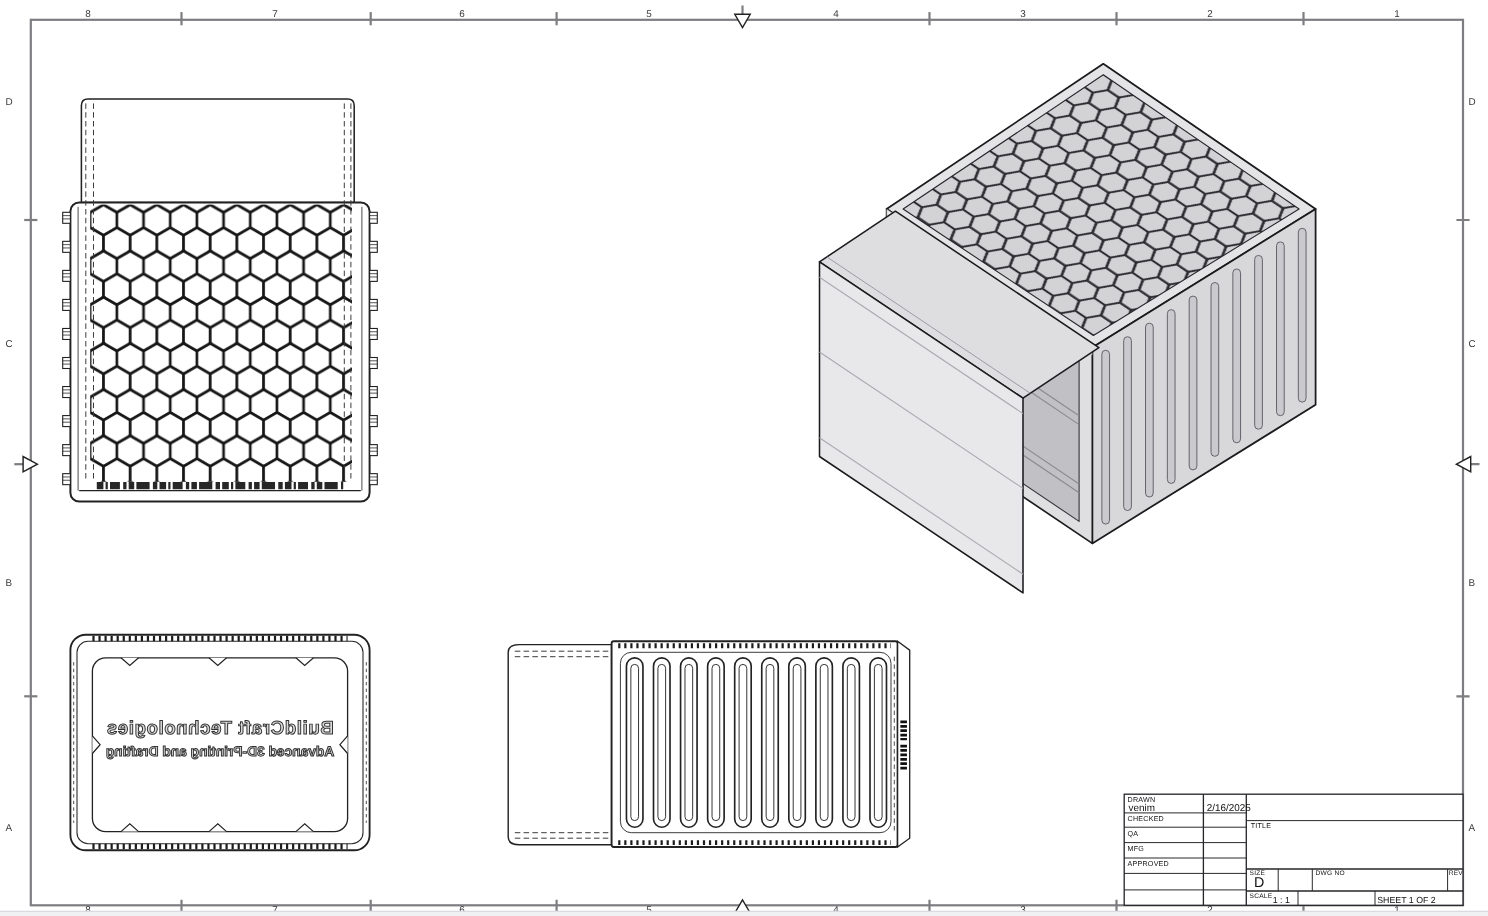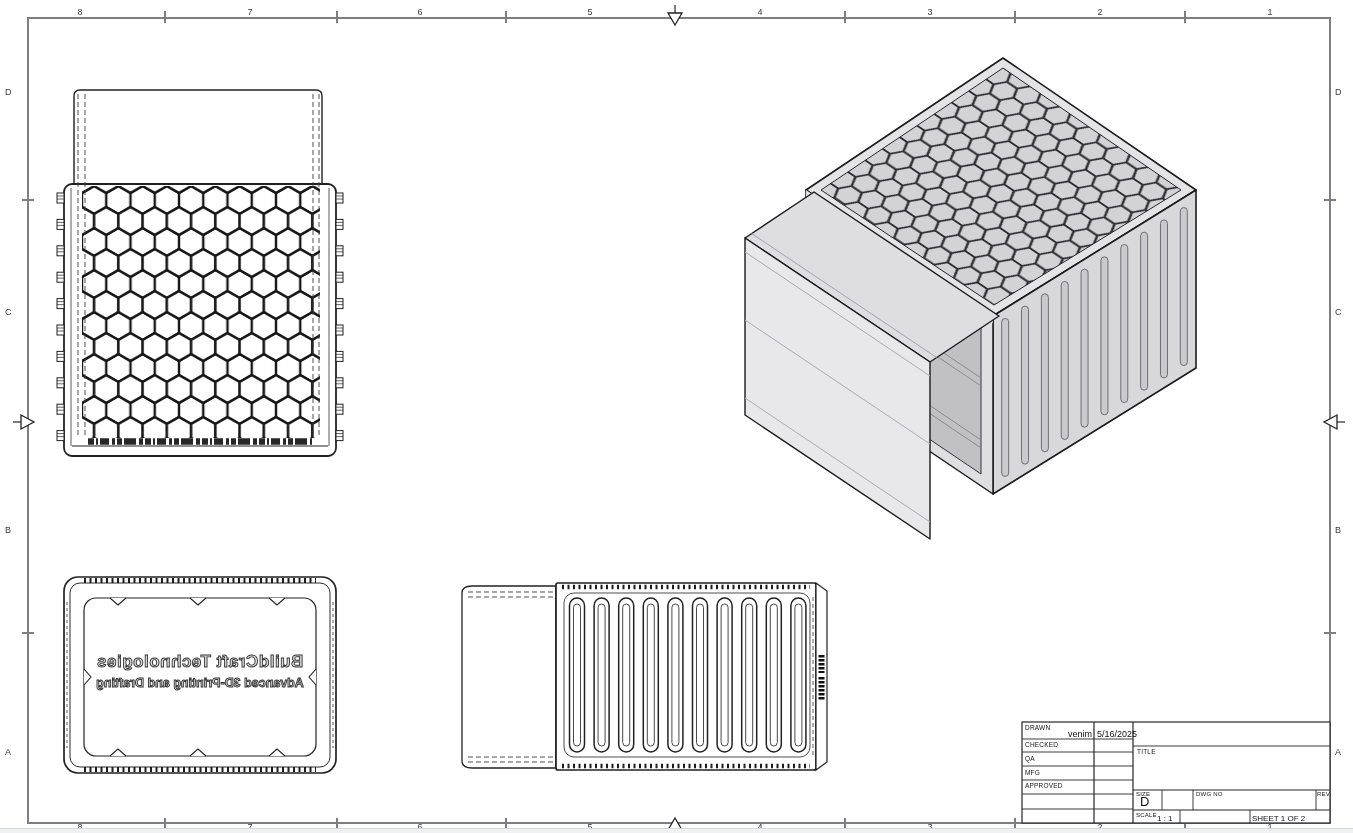--- a/index.html
+++ b/index.html
@@ -310,22 +310,22 @@
         <div class="zone-label zone-v" style="left: 5px; top: 312px;">C</div>
         <div class="zone-label zone-v" style="left: 5px; top: 530px;">B</div>
         <div class="zone-label zone-v" style="left: 5px; top: 752px;">A</div>
         <div class="zone-label zone-v" style="left: 1335px; top: 92px;">D</div>
         <div class="zone-label zone-v" style="left: 1335px; top: 312px;">C</div>
         <div class="zone-label zone-v" style="left: 1335px; top: 530px;">B</div>
         <div class="zone-label zone-v" style="left: 1335px; top: 752px;">A</div>
       </div>
 
   <div class="tb-label" style="left:1025px;top:723.5px">DRAWN</div>
-  <div class="tb-value" style="left:1068px;top:729px">venim</div>
-  <div class="tb-value" style="left:1097px;top:729px">5/16/2025</div>
+  <div class="tb-value" style="left:1026px;top:729px">venim</div>
+  <div class="tb-value" style="left:1097px;top:729px">2/16/2025</div>
   <div class="tb-label" style="left:1025px;top:740.5px">CHECKED</div>
   <div class="tb-label" style="left:1025px;top:754.5px">QA</div>
   <div class="tb-label" style="left:1025px;top:768.5px">MFG</div>
   <div class="tb-label" style="left:1025px;top:782px">APPROVED</div>
   <div class="tb-label" style="left:1137px;top:747.5px">TITLE</div>
   <div class="tb-label" style="left:1136px;top:791px;font-size:6px">SIZE</div>
   <div class="tb-size-big" style="left:1140px;top:794px">D</div>
   <div class="tb-label" style="left:1196px;top:791px;font-size:6px">DWG NO</div>
   <div class="tb-label" style="left:1317px;top:791px;font-size:6px">REV</div>
   <div class="tb-label" style="left:1136px;top:811.5px;font-size:6px">SCALE</div>

